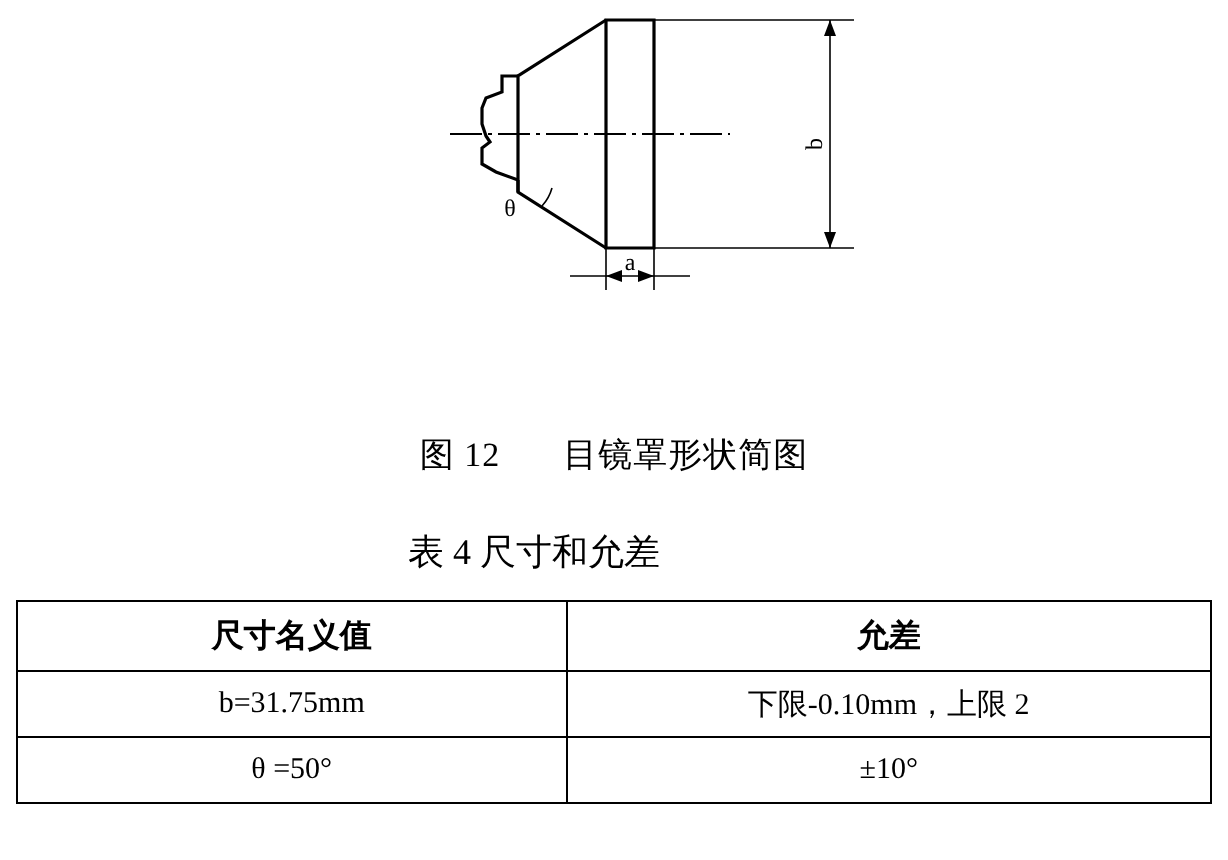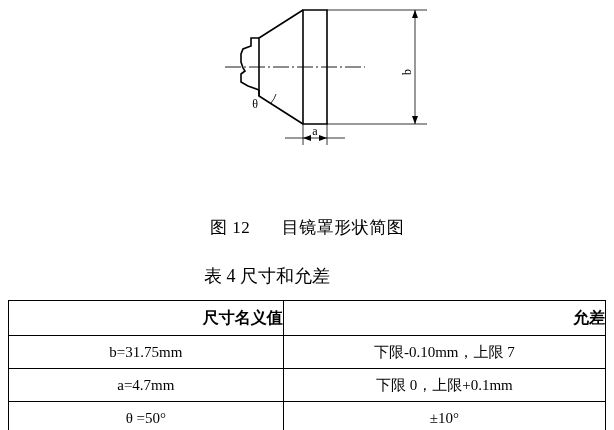--- a/index.html
+++ b/index.html
@@ -76,21 +76,20 @@
     border: 1px solid #000000;
     text-align: center;
     vertical-align: middle;
     font-family: "Liberation Serif", serif;
   }
   .dim-table th {
     font-size: 16px;
     font-weight: bold;
     height: 30px;
     padding: 2px 0;
-    text-align: right;
   }
   .dim-table td {
     font-size: 15px;
     height: 28px;
     padding: 2px 0;
   }
   .col-a { width: 46%; }
   .col-b { width: 54%; }
 
   .mono-ish {
@@ -151,25 +150,21 @@
   <table class="dim-table">
     <thead>
       <tr>
         <th class="col-a">尺寸名义值</th>
         <th class="col-b">允差</th>
       </tr>
     </thead>
     <tbody>
       <tr>
         <td class="mono-ish">b=31.75mm</td>
-        <td>下限-0.10mm，上限 7</td>
-      </tr>
-      <tr>
-        <td class="mono-ish">a=4.7mm</td>
-        <td>下限 0，上限+0.1mm</td>
+        <td>下限-0.10mm，上限 2</td>
       </tr>
       <tr>
         <td class="mono-ish">θ =50°</td>
         <td>±10°</td>
       </tr>
     </tbody>
   </table>
 
 </div>
 

